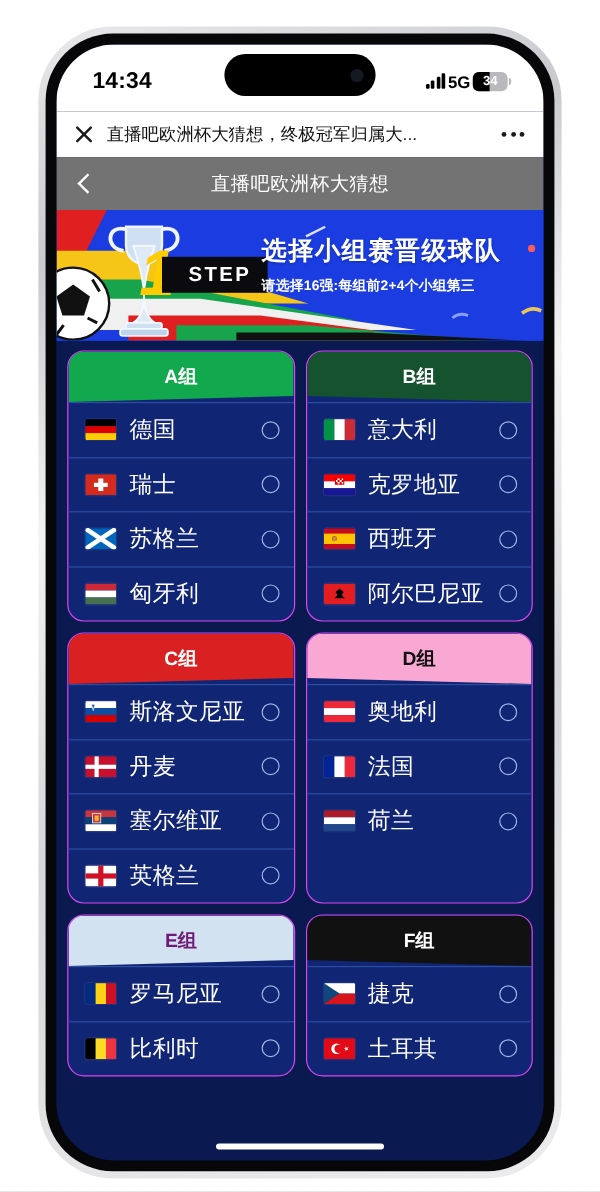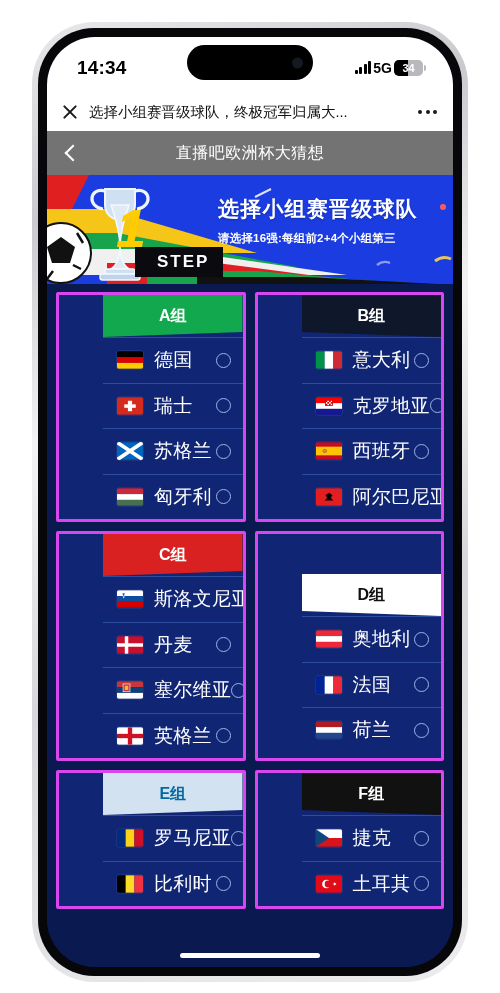--- a/index.html
+++ b/index.html
@@ -167,21 +167,21 @@
     letter-spacing: 1.2px;
     text-shadow: 0 1px 2px rgba(0,0,0,.25);
     text-align: right;
   }
   .banner-h2 {
     margin-top: 8px;
     font-size: 11.5px; font-weight: bold; color: #fff;
     letter-spacing: 0.2px;
   }
   .step-badge {
-    position: absolute; left: 88px; top: 72px;
+    position: absolute; left: 88px; top: 39px;
     background: #0b0b0f; color: #fff;
     font-size: 17px; font-weight: bold;
     letter-spacing: 2px;
     padding: 5px 14px 5px 22px;
   }
   .step-num {
     position: absolute; left: 69px; top: 26px;
     font-size: 54px; font-weight: bold; color: #ffcc00;
     line-height: 1; font-style: italic;
   }
@@ -194,24 +194,23 @@
     overflow: hidden;
   }
   .group-grid {
     display: grid;
     grid-template-columns: 1fr 1fr;
     column-gap: 9px;
     row-gap: 9px;
   }
   .group-card {
     background: #102574;
-    border: 3px solid #d946ef;
-    border-radius: 2px;
+    border: 1px solid #d946ef;
+    border-radius: 14px;
     overflow: hidden;
-    padding-left: 44px;
   }
   .group-header {
     height: 42px;
     display: flex; align-items: center; justify-content: center;
     font-size: 16px; font-weight: bold;
     clip-path: polygon(0 0, 100% 0, 100% 88%, 0 100%);
   }
   .group-header.slant-r { clip-path: polygon(0 0, 100% 0, 100% 100%, 0 88%); }
   .team-row {
     display: flex; align-items: center;
@@ -278,21 +277,21 @@
             <div class="net-label">5G</div>
             <div class="battery">
               <div class="battery-fill"></div>
               <div class="battery-num">34</div>
             </div>
           </div>
         </div>
 
         <div class="browser-bar">
           <div class="close-x"></div>
-          <div class="browser-title">选择小组赛晋级球队，终极冠军归属大...</div>
+          <div class="browser-title">直播吧欧洲杯大猜想，终极冠军归属大...</div>
           <div class="more-dots">
               <i></i>
               <i></i>
               <i></i>
             </div>
         </div>
 
         <div class="app-nav">
           <div class="nav-back"></div>
           <div class="nav-title">直播吧欧洲杯大猜想</div>
@@ -379,21 +378,21 @@
                       <rect width="30" height="6.67" y="0" fill="#ce2939"></rect>
                       <rect width="30" height="6.67" y="6.67" fill="#fff"></rect>
                       <rect width="30" height="6.66" y="13.34" fill="#477050"></rect>
                     </svg>
                   </div>
                   <div class="team-name">匈牙利</div>
                   <div class="radio"></div>
                 </div>
               </div>
               <div class="group-card">
-                <div class="group-header slant-r" style="background: #0f172a; color: rgb(255, 255, 255);">B组</div>
+                <div class="group-header slant-r" style="background: #14532d; color: rgb(255, 255, 255);">B组</div>
                 <div class="team-row">
                   <div class="flag">
                     <svg viewBox="0 0 30 20">
                       <rect width="10" height="20" x="0" fill="#009246"></rect>
                       <rect width="10" height="20" x="10" fill="#fff"></rect>
                       <rect width="10" height="20" x="20" fill="#ce2b37"></rect>
                     </svg>
                   </div>
                   <div class="team-name">意大利</div>
                   <div class="radio"></div>
@@ -482,21 +481,21 @@
                       <rect width="30" height="20" fill="#fff"></rect>
                       <rect x="12.5" y="0" width="5" height="20" fill="#ce1124"></rect>
                       <rect x="0" y="7.5" width="30" height="5" fill="#ce1124"></rect>
                     </svg>
                   </div>
                   <div class="team-name">英格兰</div>
                   <div class="radio"></div>
                 </div>
               </div>
               <div class="group-card">
-                <div class="group-header slant-r" style="background: #ffffff; color: rgb(17, 17, 17); margin-top: 40px;">D组</div>
+                <div class="group-header slant-r" style="background: #f9a8d4; color: rgb(17, 17, 17);">D组</div>
                 <div class="team-row">
                   <div class="flag">
                     <svg viewBox="0 0 30 20">
                       <rect width="30" height="6.67" y="0" fill="#ed2939"></rect>
                       <rect width="30" height="6.67" y="6.67" fill="#fff"></rect>
                       <rect width="30" height="6.66" y="13.34" fill="#ed2939"></rect>
                     </svg>
                   </div>
                   <div class="team-name">奥地利</div>
                   <div class="radio"></div>
@@ -518,21 +517,21 @@
                       <rect width="30" height="6.67" y="0" fill="#ae1c28"></rect>
                       <rect width="30" height="6.67" y="6.67" fill="#fff"></rect>
                       <rect width="30" height="6.66" y="13.34" fill="#21468b"></rect>
                     </svg>
                   </div>
                   <div class="team-name">荷兰</div>
                   <div class="radio"></div>
                 </div>
               </div>
               <div class="group-card">
-                <div class="group-header" style="background: rgb(210, 226, 240); color: #0369a1;">E组</div>
+                <div class="group-header" style="background: rgb(210, 226, 240); color: #701a75;">E组</div>
                 <div class="team-row">
                   <div class="flag">
                     <svg viewBox="0 0 30 20">
                       <rect width="10" height="20" x="0" fill="#002b7f"></rect>
                       <rect width="10" height="20" x="10" fill="#fcd116"></rect>
                       <rect width="10" height="20" x="20" fill="#ce1126"></rect>
                     </svg>
                   </div>
                   <div class="team-name">罗马尼亚</div>
                   <div class="radio"></div>

